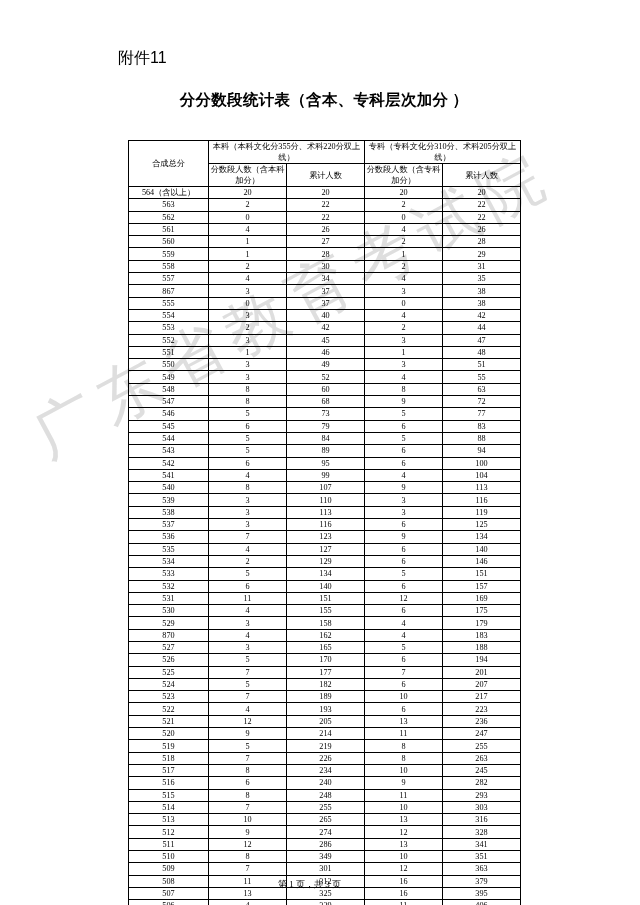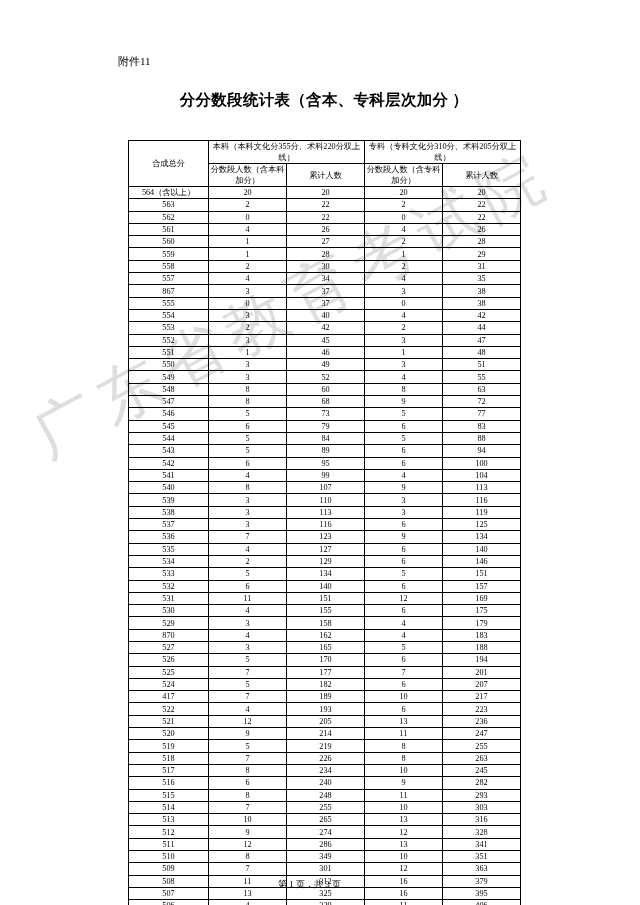--- a/index.html
+++ b/index.html
@@ -32,24 +32,24 @@
     letter-spacing: 10px;
     font-family: "Liberation Serif", serif;
     transform: rotate(-28deg);
     opacity: .85;
     white-space: nowrap;
   }
   .wm-line { display: block; }
   .attach {
     position: absolute;
     left: 118px;
-    top: 54px;
-    font-size: 11px;
+    top: 48px;
+    font-size: 16px;
     color: #000;
-    font-family: Liberation Serif, serif;
+    font-family: Liberation Sans, sans-serif;
   }
   .title {
     position: absolute;
     left: 100px;
     top: 88px;
     width: 448px;
     text-align: center;
     font-size: 15.5px;
     font-weight: bold;
     line-height: 24px;
@@ -428,21 +428,21 @@
             <td class="cell">201</td>
           </tr>
           <tr>
             <td class="cell first-score">524</td>
             <td class="cell">5</td>
             <td class="cell">182</td>
             <td class="cell">6</td>
             <td class="cell">207</td>
           </tr>
           <tr>
-            <td class="cell first-score">417</td>
+            <td class="cell first-score">523</td>
             <td class="cell">7</td>
             <td class="cell">189</td>
             <td class="cell">10</td>
             <td class="cell">217</td>
           </tr>
           <tr>
             <td class="cell first-score">522</td>
             <td class="cell">4</td>
             <td class="cell">193</td>
             <td class="cell">6</td>

